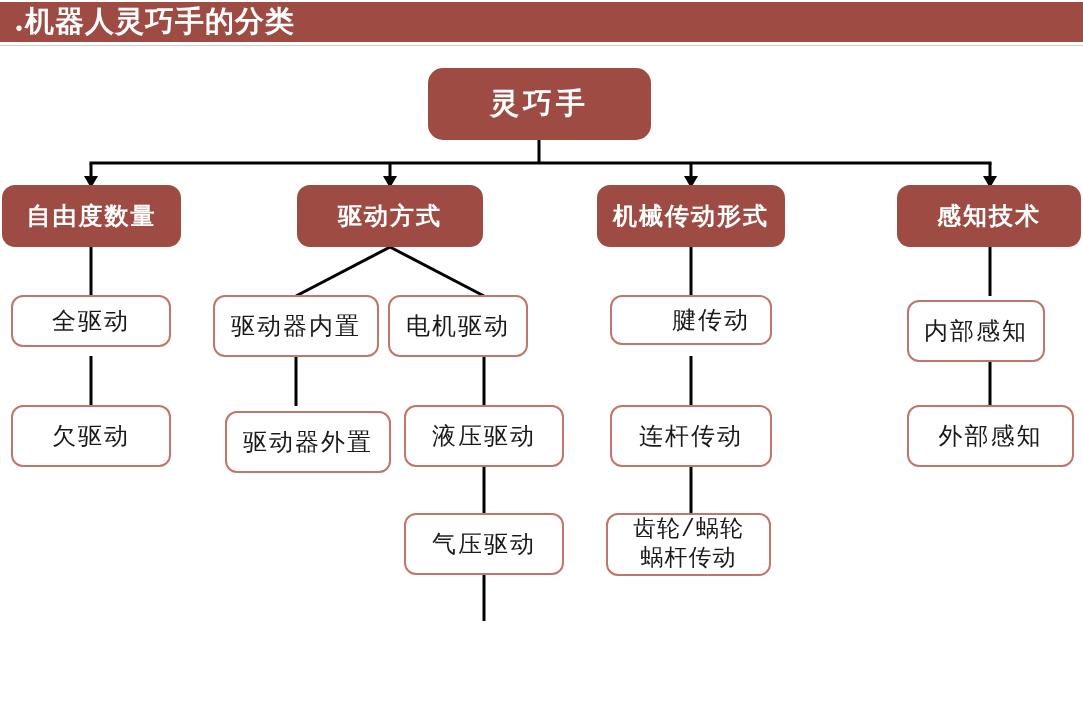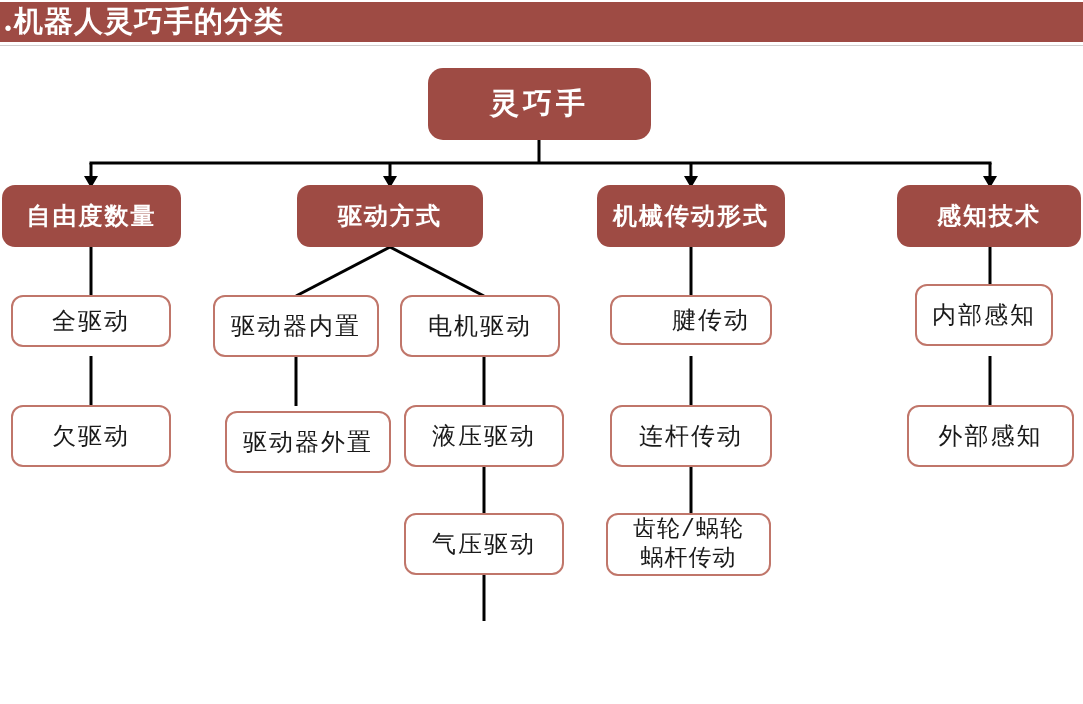--- a/index.html
+++ b/index.html
@@ -9,21 +9,21 @@
     overflow:hidden;
     background:#ffffff;
     font-family:"DejaVu Serif","Liberation Serif",serif;
   }
   .title-bar{
     position:absolute;left:0;top:2px;width:1083px;height:40px;
     background:var(--primary,#9E4B44);
     color:#ffffff;
     display:flex;align-items:center;
     font-size:29px;font-weight:bold;
-    padding-left:3px;box-sizing:border-box;
+    padding-left:14px;box-sizing:border-box;
     letter-spacing:1px;
   }
   .title-underline{
     position:absolute;left:0;top:45px;width:1083px;height:1px;
     background:#cfcfcf;
   }
   .connectors{position:absolute;left:0;top:0;width:1083px;height:704px;}
   .connectors line{stroke:var(--line,#000000);stroke-width:3px;}
   .connectors path{fill:var(--line,#000000);stroke:none;}
   .node{
@@ -119,41 +119,41 @@
     <span>欠驱动</span>
   </div>
 
   <div class="node leaf" style="left:213px;top:295px;width:166px;height:62px;">
     <span>驱动器内置</span>
   </div>
   <div class="node leaf" style="left:213px;top:411px;width:166px;height:62px;margin-left:12px;">
     <span>驱动器外置</span>
   </div>
 
-  <div class="node leaf" style="left:400px;top:295px;width:160px;height:62px;">
+  <div class="node leaf" style="left:388px;top:295px;width:140px;height:62px;">
     <span>电机驱动</span>
   </div>
   <div class="node leaf" style="left:404px;top:405px;width:160px;height:62px;">
     <span>液压驱动</span>
   </div>
   <div class="node leaf" style="left:404px;top:513px;width:160px;height:62px;">
     <span>气压驱动</span>
   </div>
 
   <div class="node leaf" style="left:610px;top:295px;width:162px;height:50px;padding-left:40px;">
     <span>腱传动</span>
   </div>
   <div class="node leaf" style="left:610px;top:405px;width:162px;height:62px;">
     <span>连杆传动</span>
   </div>
   <div class="node leaf twoline" style="left:606px;top:513px;width:165px;height:63px;">
     <span>齿轮/蜗轮
 蜗杆传动</span>
   </div>
 
-  <div class="node leaf" style="left:907px;top:284px;width:138px;height:62px;margin-left:8px;">
+  <div class="node leaf" style="left:907px;top:300px;width:138px;height:62px;">
     <span>内部感知</span>
   </div>
   <div class="node leaf" style="left:907px;top:405px;width:167px;height:62px;">
     <span>外部感知</span>
   </div>
 
 </div>
 
 </body></html>

